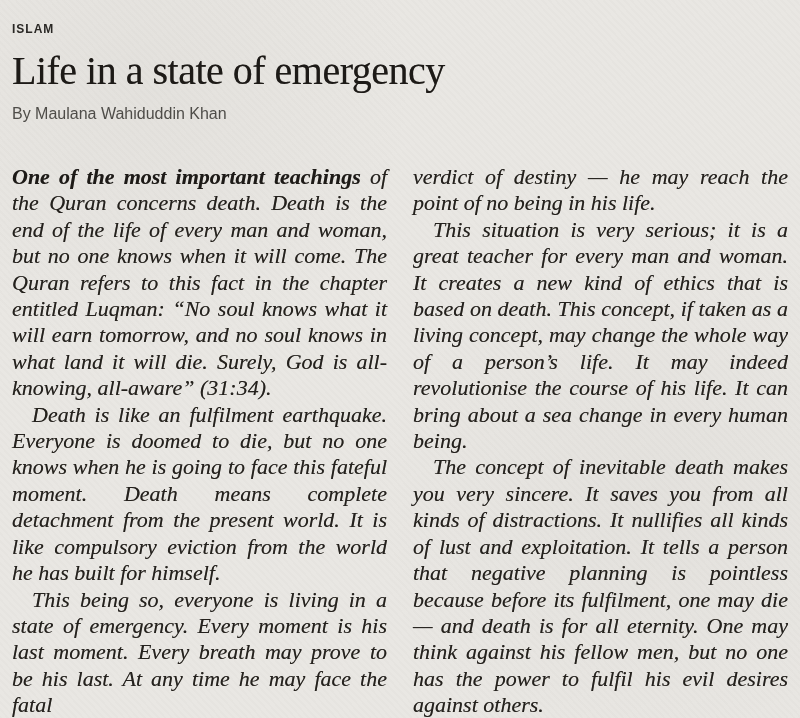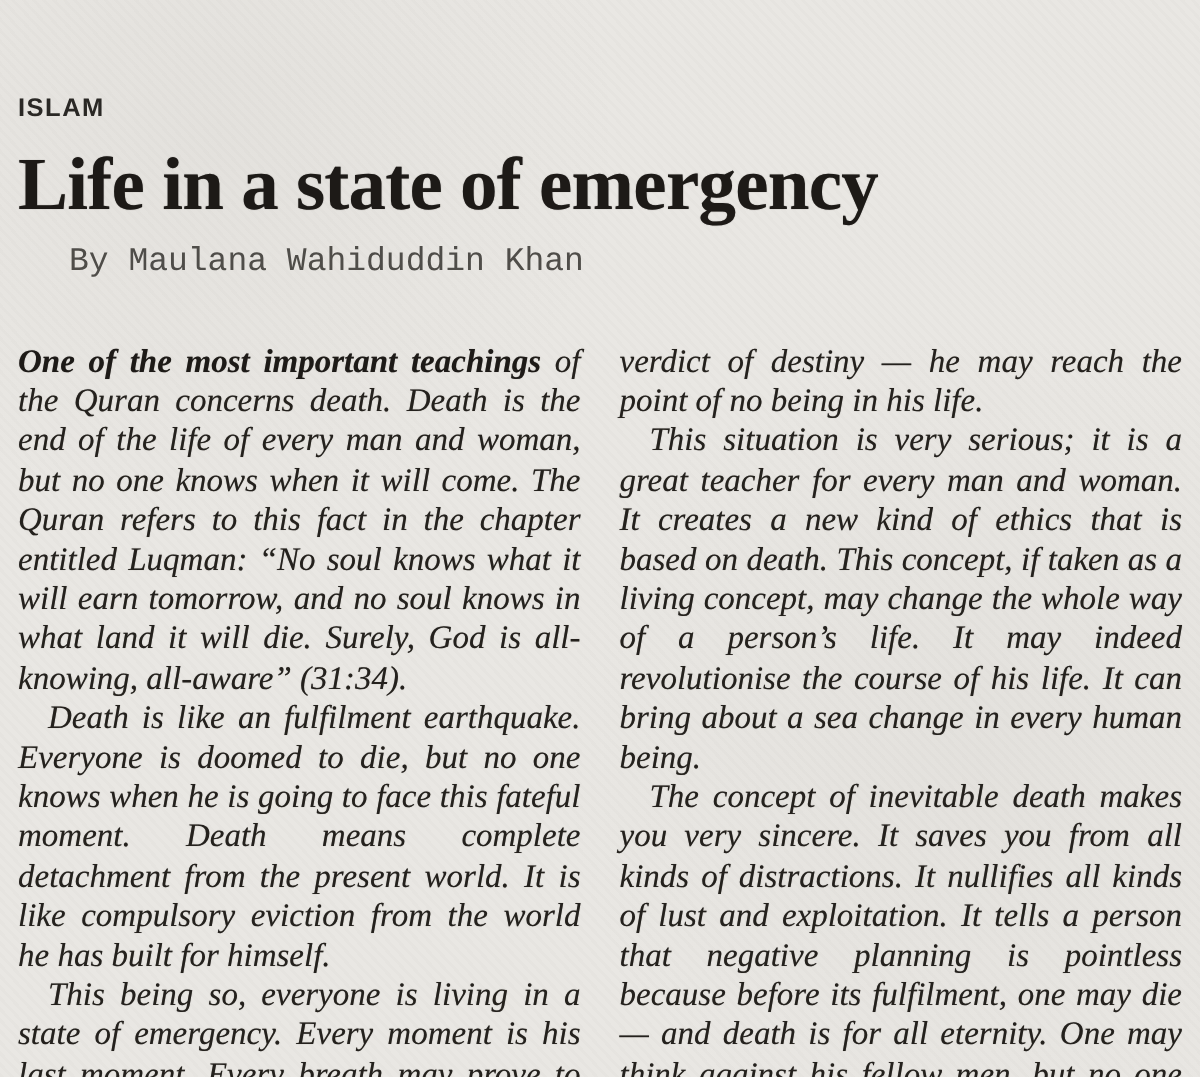--- a/index.html
+++ b/index.html
@@ -21,41 +21,39 @@
     padding: 22px 12px 8px 12px;
     background:
       radial-gradient(circle at 18% 12%, rgba(120,115,108,0.05), rgba(0,0,0,0) 30%),
       radial-gradient(circle at 82% 70%, rgba(120,115,108,0.05), rgba(0,0,0,0) 35%),
       repeating-linear-gradient(47deg, rgba(110,105,98,0.025) 0 2px, rgba(0,0,0,0) 2px 5px),
       #e9e7e3;
   }
   .kicker {
     font-family: "Liberation Sans", sans-serif;
     font-weight: bold;
-    font-size: 17px;
+    font-size: 12px;
     letter-spacing: 1px;
     color: #2a2825;
-    margin-top: 40px;
   }
   .headline {
     margin: 14px 0 0 0;
     font-family: "Liberation Serif", serif;
-    font-weight: bold;
-    font-size: 50px;
+    font-weight: normal;
+    font-size: 40px;
     line-height: 1.05;
     letter-spacing: -0.5px;
     color: #1d1a17;
     text-shadow: 0 0 0.6px rgba(30,27,23,0.55);
   }
   .byline {
     margin-top: 13px;
-    font-family: Liberation Mono, monospace;
-    font-size: 22px;
+    font-family: Liberation Sans, sans-serif;
+    font-size: 16px;
     color: #4f4d49;
-    margin-left: 34px;
   }
   .body-columns {
     display: flex;
     gap: 26px;
     margin-top: 41px;
   }
   .column {
     flex: 1 1 0;
     font-size: 22px;
     line-height: 26.4px;

